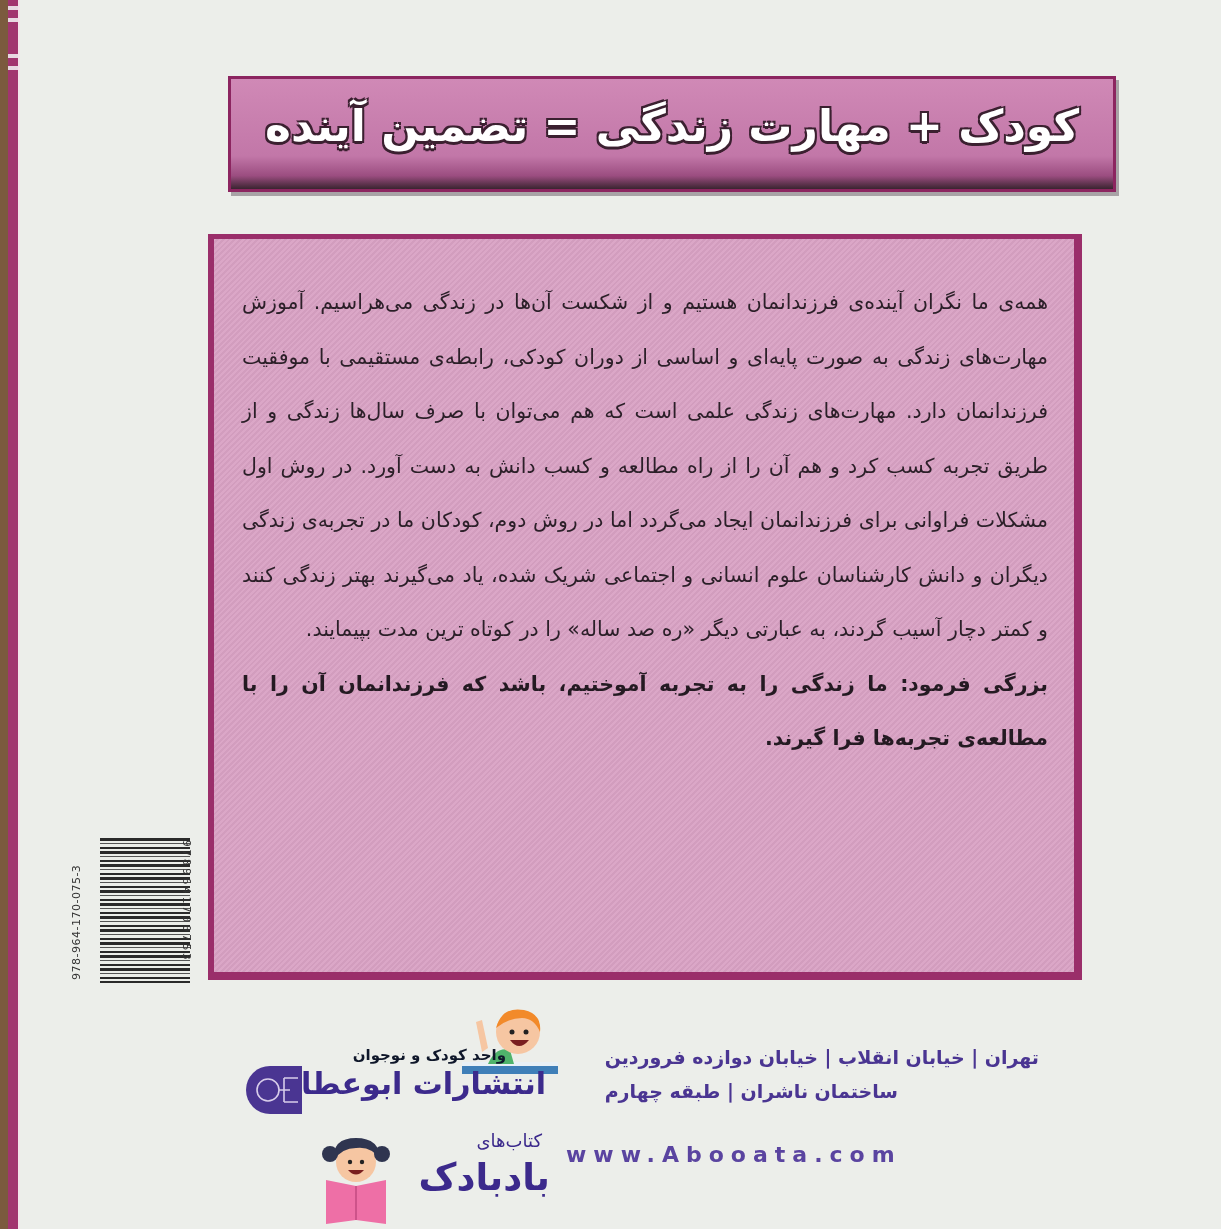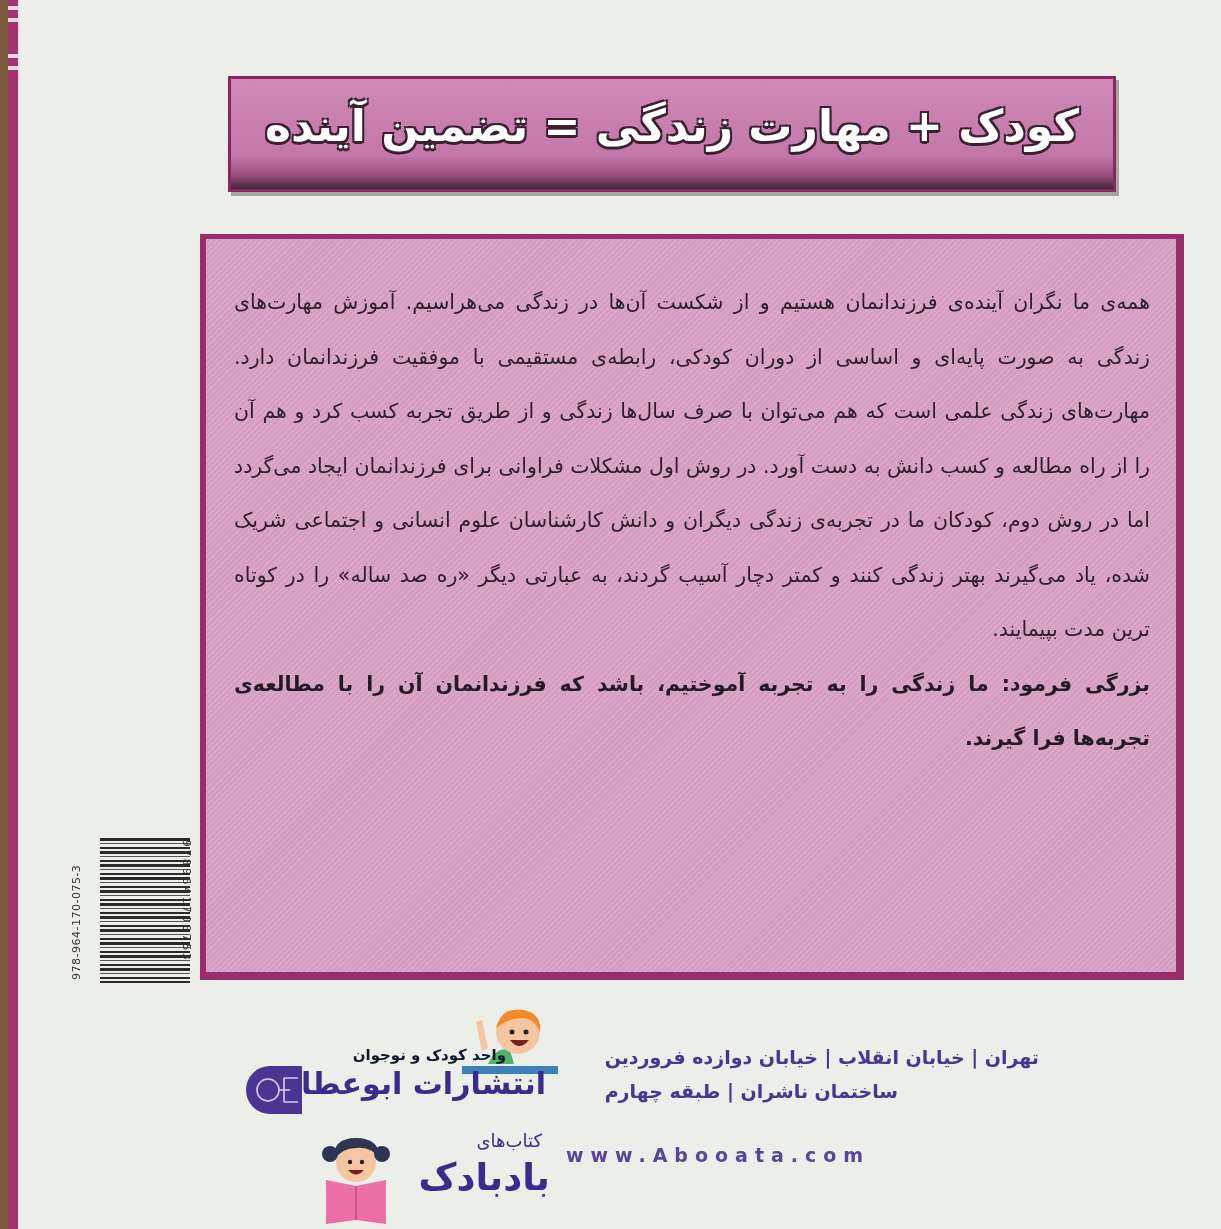--- a/index.html
+++ b/index.html
@@ -23,21 +23,21 @@
     }
     .banner-title {
       direction: rtl;
       font-family: "DejaVu Sans", sans-serif; font-weight: bold;
       font-size: 44px; color: #ffffff; letter-spacing: 1px;
       text-shadow: -2px -2px 0 #3b2030, 2px -2px 0 #3b2030, -2px 2px 0 #3b2030, 2px 2px 0 #3b2030, 0 3px 0 #3b2030;
       margin-top: -18px;
     }
 
     .body-box {
-      position: absolute; left: 200px; top: 234px; width: 984px; height: 746px;
+      position: absolute; left: 208px; top: 234px; width: 874px; height: 746px;
       box-sizing: border-box;
       background: #d9a2c4;
       background-image: repeating-linear-gradient(135deg, rgba(255,255,255,0.05) 0 2px, rgba(0,0,0,0.03) 2px 4px);
       border-top: 5px solid #9a2e6a; border-left: 6px solid #9a2e6a;
       border-right: 8px solid #9a2e6a; border-bottom: 8px solid #9a2e6a;
       padding: 36px 26px 0 28px;
     }
     .para {
       direction: rtl; text-align: justify; text-align-last: right;
       font-size: 20.5px; line-height: 54.5px; color: #2b1f28; margin: 0;
@@ -65,21 +65,21 @@
       white-space: nowrap;
     }
 
     .address {
       position: absolute; right: 182px; top: 1040px; direction: rtl; text-align: left;
       color: #4a3592; font-weight: bold; font-size: 19px;
     }
     .address .line { height: 34px; line-height: 34px; white-space: nowrap; }
     .web {
       position: absolute; left: 566px; top: 1140px;
-      color: #5a44a0; font-weight: bold; font-size: 19px; letter-spacing: 7px;
+      color: #5a44a0; font-weight: bold; font-size: 22px; letter-spacing: 7px;
       font-family: "DejaVu Sans", sans-serif;
     }
     .web .line { height: 30px; line-height: 30px; }
 
     .logo {
       position: absolute; left: 240px; top: 1040px; width: 310px; height: 185px;
     }
     .logo-sub {
       position: absolute; right: 44px; top: 6px; direction: rtl;
       color: #0f172a; font-weight: bold; font-size: 15px; white-space: nowrap;

